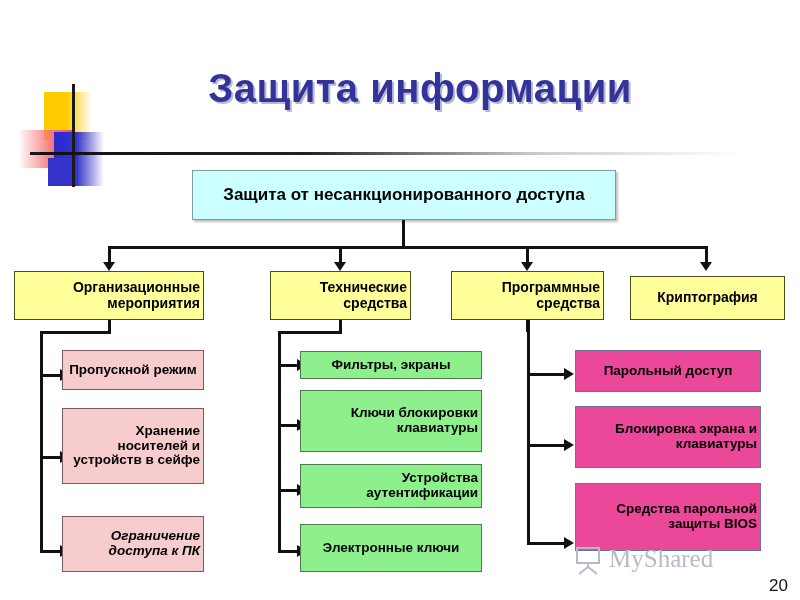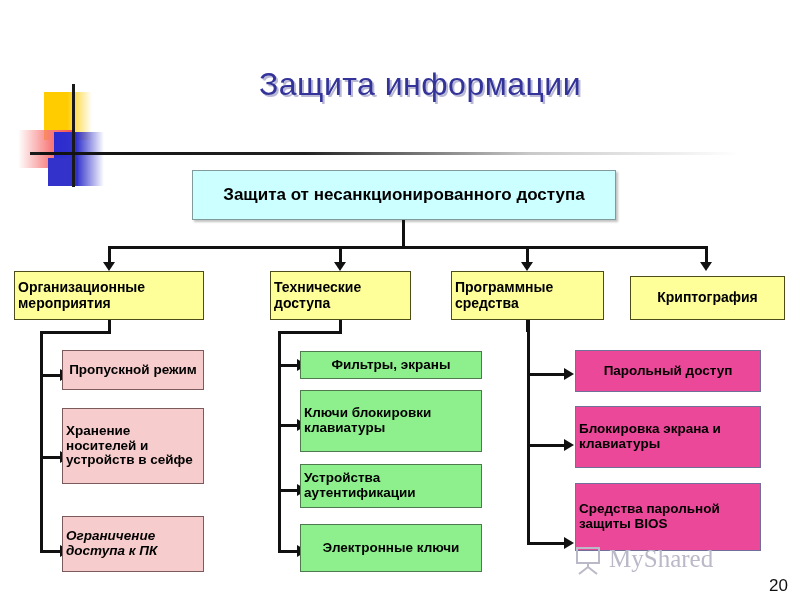--- a/index.html
+++ b/index.html
@@ -60,22 +60,22 @@
     background: #1a1a1a;
   }
 
   
   #page-title {
     position: absolute;
     left: 120px;
     top: 66px;
     width: 600px;
     text-align: center;
-    font-size: 32px;
-    font-weight: normal;
+    font-size: 40px;
+    font-weight: bold;
     color: #333399;
     letter-spacing: 0.5px;
     text-shadow: 2px 2px 0 #b9b9d6;
     white-space: nowrap;
   }
 
   
   #title-rule {
     position: absolute;
     left: 40px;
@@ -86,21 +86,21 @@
   }
 
   
   .node {
     position: absolute;
     box-sizing: border-box;
     border: 1px solid #5a5a5a;
     display: flex;
     align-items: center;
     justify-content: center;
-    text-align: left;
+    text-align: right;
     font-weight: bold;
     color: #000000;
     line-height: 1.08;
     padding: 1px 3px;
   }
   .node-root {
     background: #ccffff;
     border: 1px solid #7f9b9b;
     box-shadow: 2px 2px 2px rgba(120,120,120,0.45);
     font-size: 17px;
@@ -210,21 +210,21 @@
 <div class="ln ln-v" style="left:339px; top:246px; width:3px; height:18px;"></div>
 <div class="arrow-down" style="left:334px; top:262px;"></div>
 
 <div class="ln ln-v" style="left:526px; top:246px; width:3px; height:18px;"></div>
 <div class="arrow-down" style="left:521px; top:262px;"></div>
 
 <div class="ln ln-v" style="left:705px; top:246px; width:3px; height:18px;"></div>
 <div class="arrow-down" style="left:700px; top:262px;"></div>
 
 <div class="node node-l2" style="left:14px; top:271px; width:190px; height:49px;">Организационные мероприятия</div>
-<div class="node node-l2" style="left:270px; top:271px; width:141px; height:49px;">Технические доступа</div>
+<div class="node node-l2" style="left:270px; top:271px; width:141px; height:49px;">Технические средства</div>
 <div class="node node-l2" style="left:451px; top:271px; width:153px; height:49px;">Программные средства</div>
 <div class="node node-l2" style="left:630px; top:276px; width:155px; height:44px;">Криптография</div>
 
 <div class="ln ln-v" style="left:108px; top:320px; width:3px; height:14px;"></div>
 <div class="ln ln-h" style="left:40px; top:331px; width:71px; height:3px;"></div>
 <div class="ln ln-v" style="left:40px; top:331px; width:3px; height:222px;"></div>
 
 <div class="ln ln-h" style="left:40px; top:374px; width:22px; height:3px;"></div>
 <div class="arrow-right" style="left:60px; top:369px;"></div>
 

